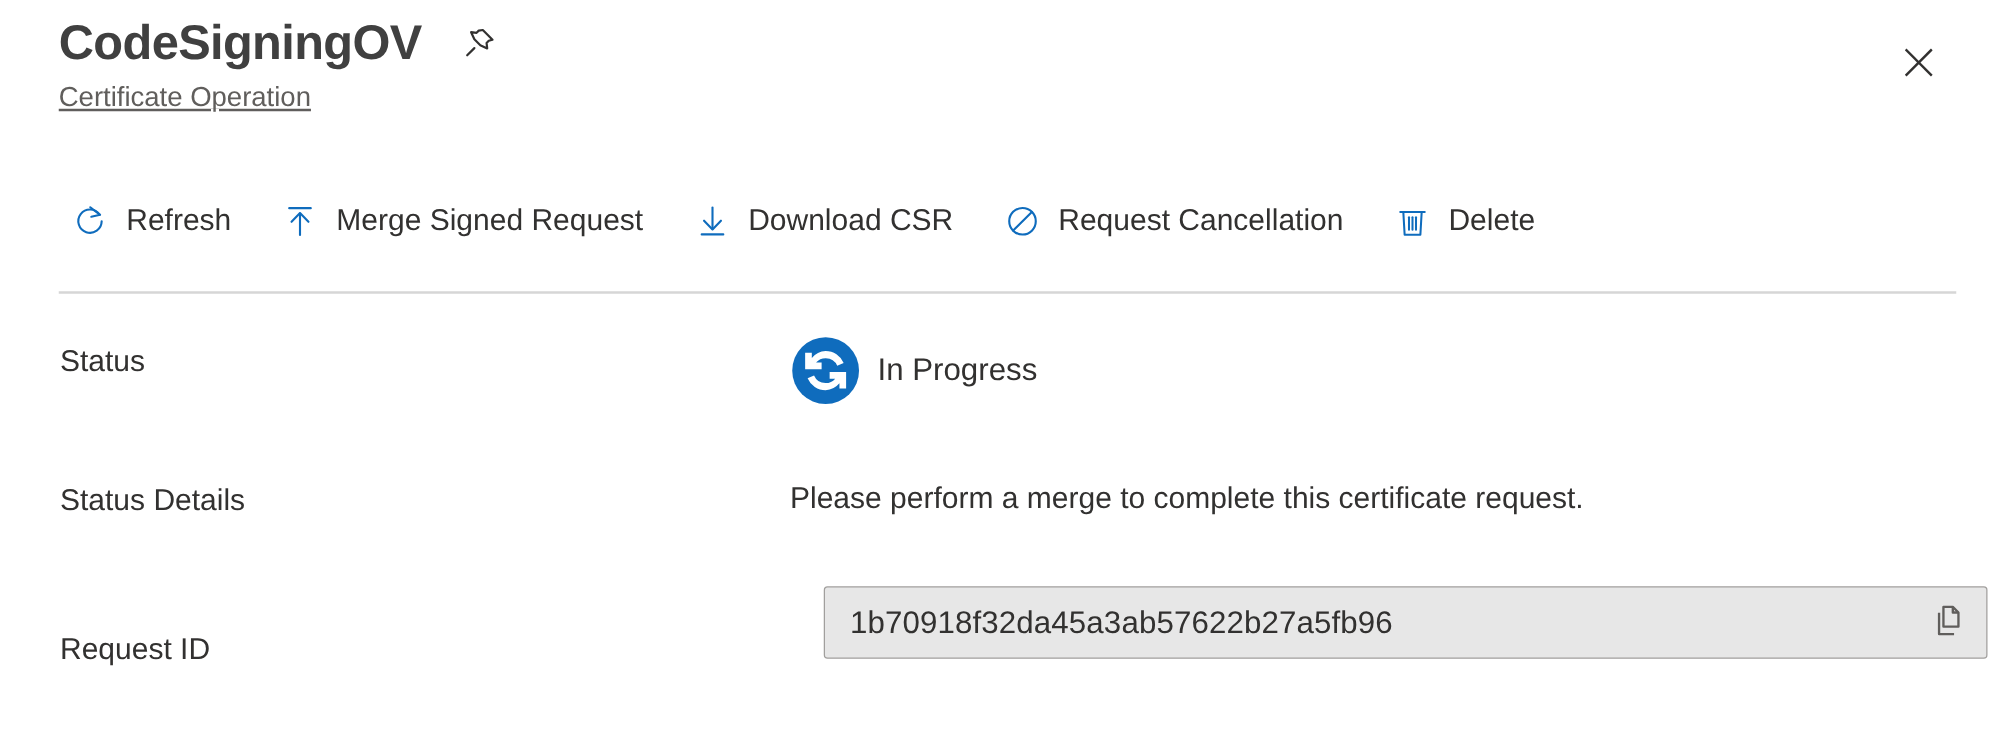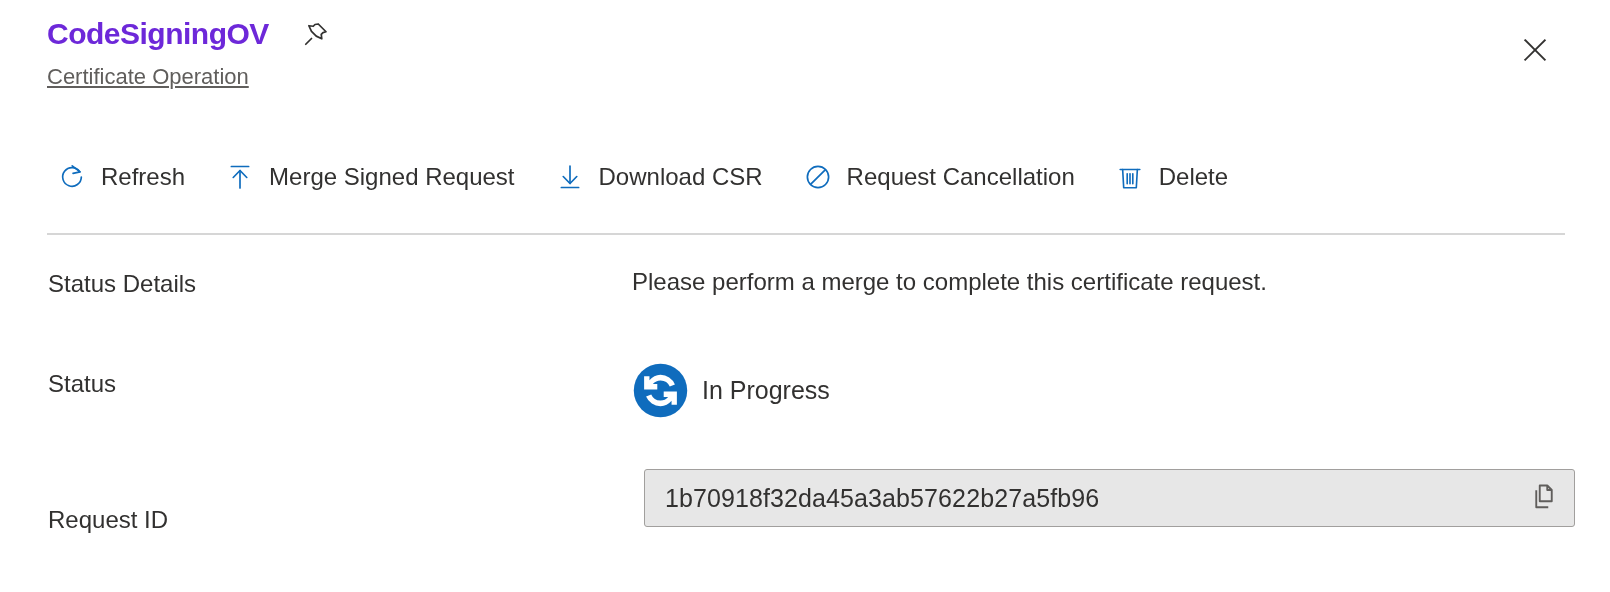--- a/index.html
+++ b/index.html
@@ -23,25 +23,25 @@
     left: 47px;
     top: 14px;
     right: 45px;
   }
   .title-row {
     display: flex;
     align-items: center;
     gap: 28px;
   }
   .blade-title {
-    font-size: 30px;
+    font-size: 39px;
     font-weight: 600;
     letter-spacing: -0.5px;
     line-height: 1.06;
-    color: #6d28d9;
+    color: #404040;
     white-space: nowrap;
   }
   .pin-button {
     width: 36px;
     height: 36px;
     display: flex;
     align-items: center;
     justify-content: center;
     cursor: pointer;
     background: transparent;
@@ -158,21 +158,21 @@
     display: block;
   }
   .status-text { font-size: 25px; color: #323130; }
 
   #row-details { height: 94px; }
   #row-details .prop-label { top: 14px; }
   #row-details .prop-value { top: 12px; white-space: nowrap; }
 
   #row-request-id { height: 100px; }
   #row-request-id .prop-label { top: 39px; }
-  #row-request-id .prop-value { top: 0; left: 644px; }
+  #row-request-id .prop-value { top: 0; left: 659px; }
 
   .copy-field {
     position: relative;
     width: 931px;
     height: 58px;
     background: #e7e7e7;
     border: 1px solid #a19f9d;
     border-radius: 3px;
     box-sizing: border-box;
     display: flex;
@@ -285,37 +285,37 @@
     </span>
     <span class="command-label">Delete</span>
   </button>
 
 </div>
 
 <div class="command-divider"></div>
 
 <div class="properties">
 
-  <div class="prop-row" id="row-details">
-    <div class="prop-label">Status Details</div>
-    <div class="prop-value">Please perform a merge to complete this certificate request.</div>
-  </div>
-
   <div class="prop-row" id="row-status">
     <div class="prop-label">Status</div>
     <div class="prop-value">
       <span class="status-icon">
         <svg width="57" height="57" viewBox="0 0 32 32">
           <circle cx="16" cy="16" r="15" fill="#0f6cbd"></circle>
           <path d="M16 7.2 a8.8 8.8 0 0 1 8.1 5.4 l-2.9 1.2 a5.6 5.6 0 0 0 -5.2 -3.4 a5.6 5.6 0 0 0 -4.3 2.0 l2.5 0 l0 3.0 l-7.4 0 l0 -7.4 l3.0 0 l0 2.3 A8.8 8.8 0 0 1 16 7.2 Z" fill="#ffffff"></path>
           <path d="M16 24.8 a8.8 8.8 0 0 1 -8.1 -5.4 l2.9 -1.2 a5.6 5.6 0 0 0 5.2 3.4 a5.6 5.6 0 0 0 4.3 -2.0 l-2.5 0 l0 -3.0 l7.4 0 l0 7.4 l-3.0 0 l0 -2.3 A8.8 8.8 0 0 1 16 24.8 Z" fill="#ffffff"></path>
         </svg>
       </span>
       <span class="status-text">In Progress</span>
     </div>
+  </div>
+
+  <div class="prop-row" id="row-details">
+    <div class="prop-label">Status Details</div>
+    <div class="prop-value">Please perform a merge to complete this certificate request.</div>
   </div>
 
   <div class="prop-row" id="row-request-id">
     <div class="prop-label">Request ID</div>
     <div class="prop-value">
       <div class="copy-field">
         <span class="copy-field-text">1b70918f32da45a3ab57622b27a5fb96</span>
         <button class="copy-button">
           <span>
             <svg width="30" height="30" viewBox="0 0 24 24" fill="none" stroke="#605e5c" stroke-width="1.5" stroke-linejoin="round">

